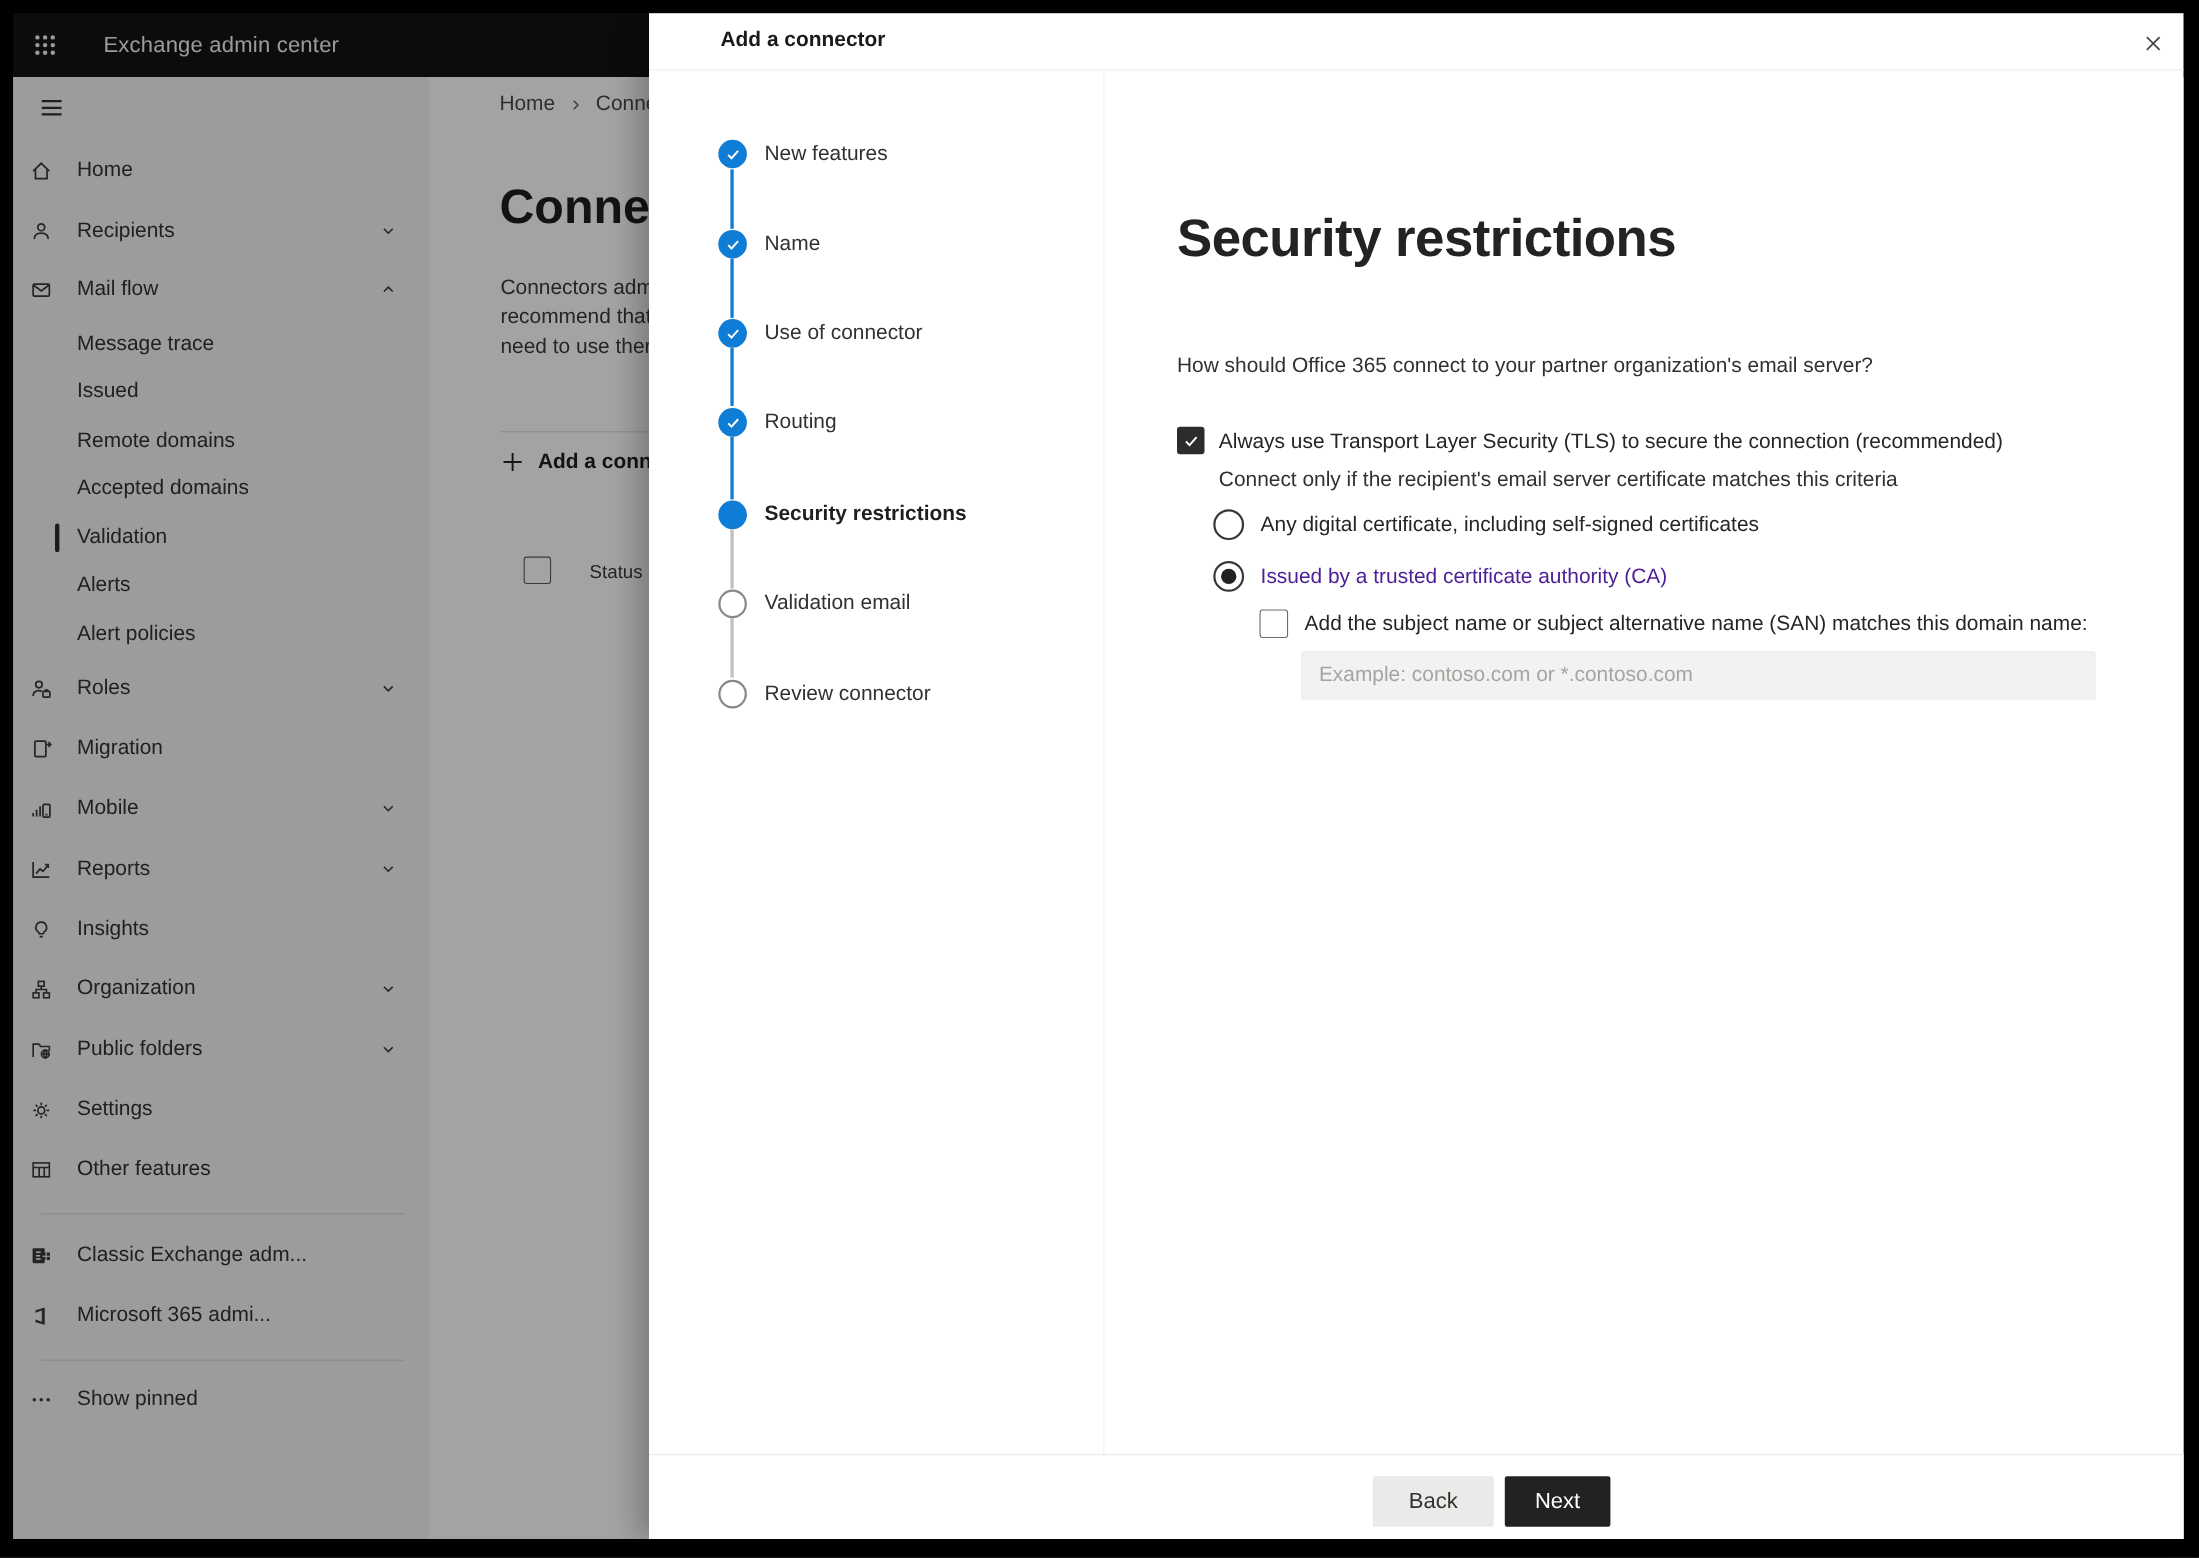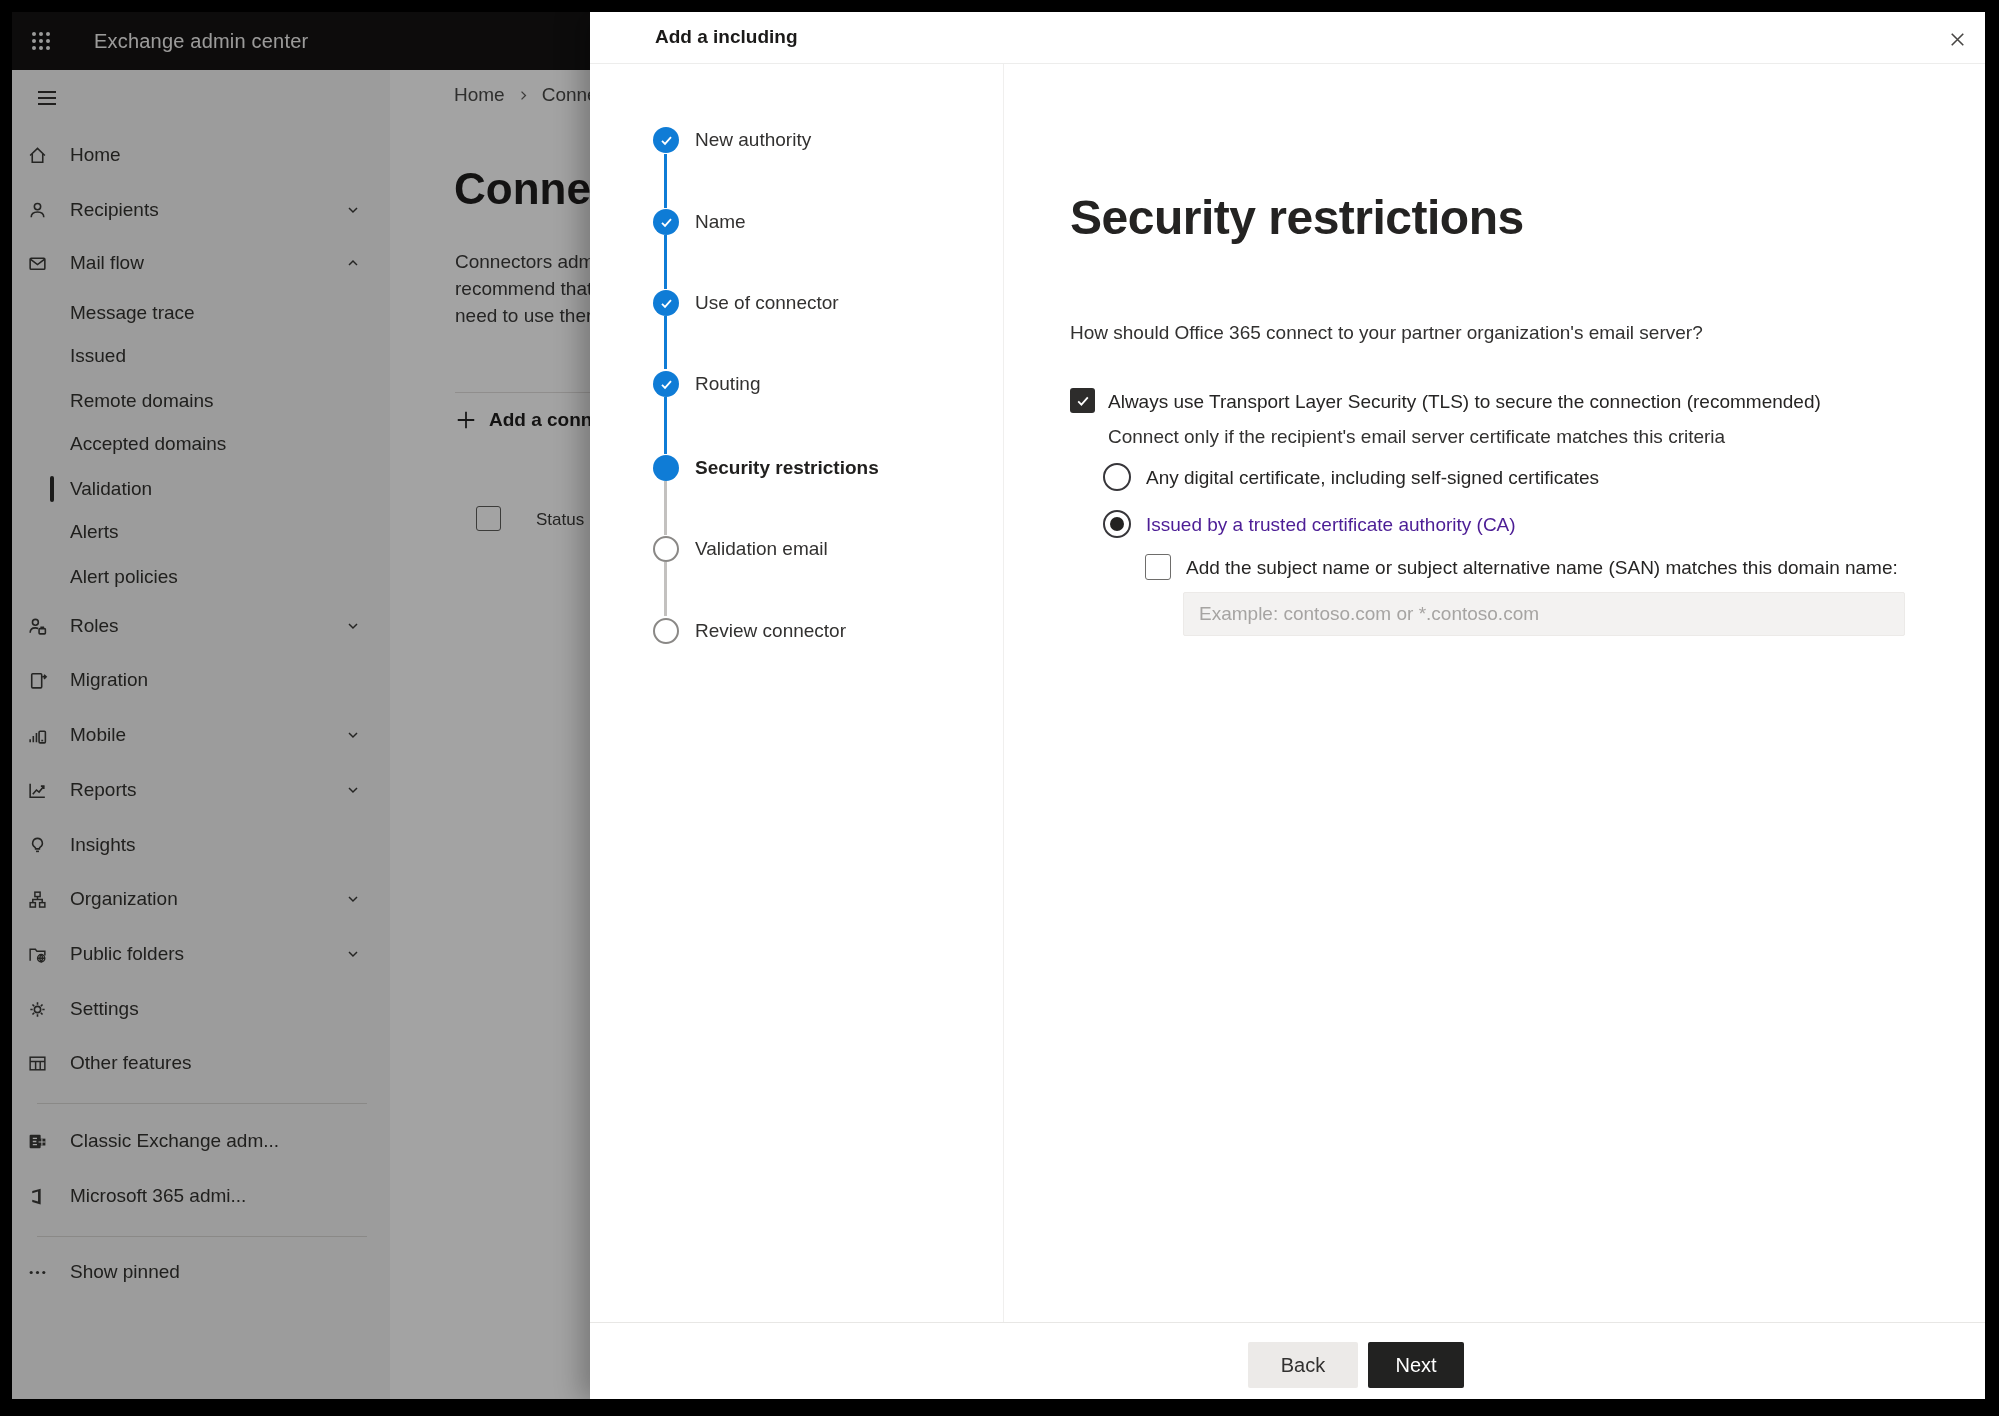--- a/index.html
+++ b/index.html
@@ -358,21 +358,21 @@
         <div class="bg-check"></div>
         <div class="bg-status">Status</div>
       </div>
     </div>
   </div>
 
   <div class="overlay"></div>
 
   <div class="panel">
     <div class="panel-header">
-      <div class="panel-title">Add a including</div>
+      <div class="panel-title">Add a connector</div>
       <div class="close-btn">
         <svg width="21" height="21" viewBox="0 0 20 20" fill="none" stroke="#484644" stroke-width="1.5">
             <path d="M4.5 4.5 L15.5 15.5 M15.5 4.5 L4.5 15.5"></path>
           </svg>
       </div>
     </div>
 
     <div class="wizard-col">
 
       <div class="step-line blue" style="top:90px;  height:54px;"></div>
@@ -382,21 +382,21 @@
       <div class="step-line gray" style="top:417px; height:54px;"></div>
       <div class="step-line gray" style="top:498px; height:54px;"></div>
 
       <div class="step completed" style="top:62px">
         <span class="step-circle"></span>
         <span class="step-check">
             <svg width="15" height="15" viewBox="0 0 20 20" fill="none" stroke="#ffffff" stroke-width="2.4">
               <polyline points="4,10.5 8,14.5 16,5.5"></polyline>
             </svg>
           </span>
-        <span class="step-label">New authority</span>
+        <span class="step-label">New features</span>
       </div>
       <div class="step completed" style="top:144px">
         <span class="step-circle"></span>
         <span class="step-check">
             <svg width="15" height="15" viewBox="0 0 20 20" fill="none" stroke="#ffffff" stroke-width="2.4">
               <polyline points="4,10.5 8,14.5 16,5.5"></polyline>
             </svg>
           </span>
         <span class="step-label">Name</span>
       </div>

